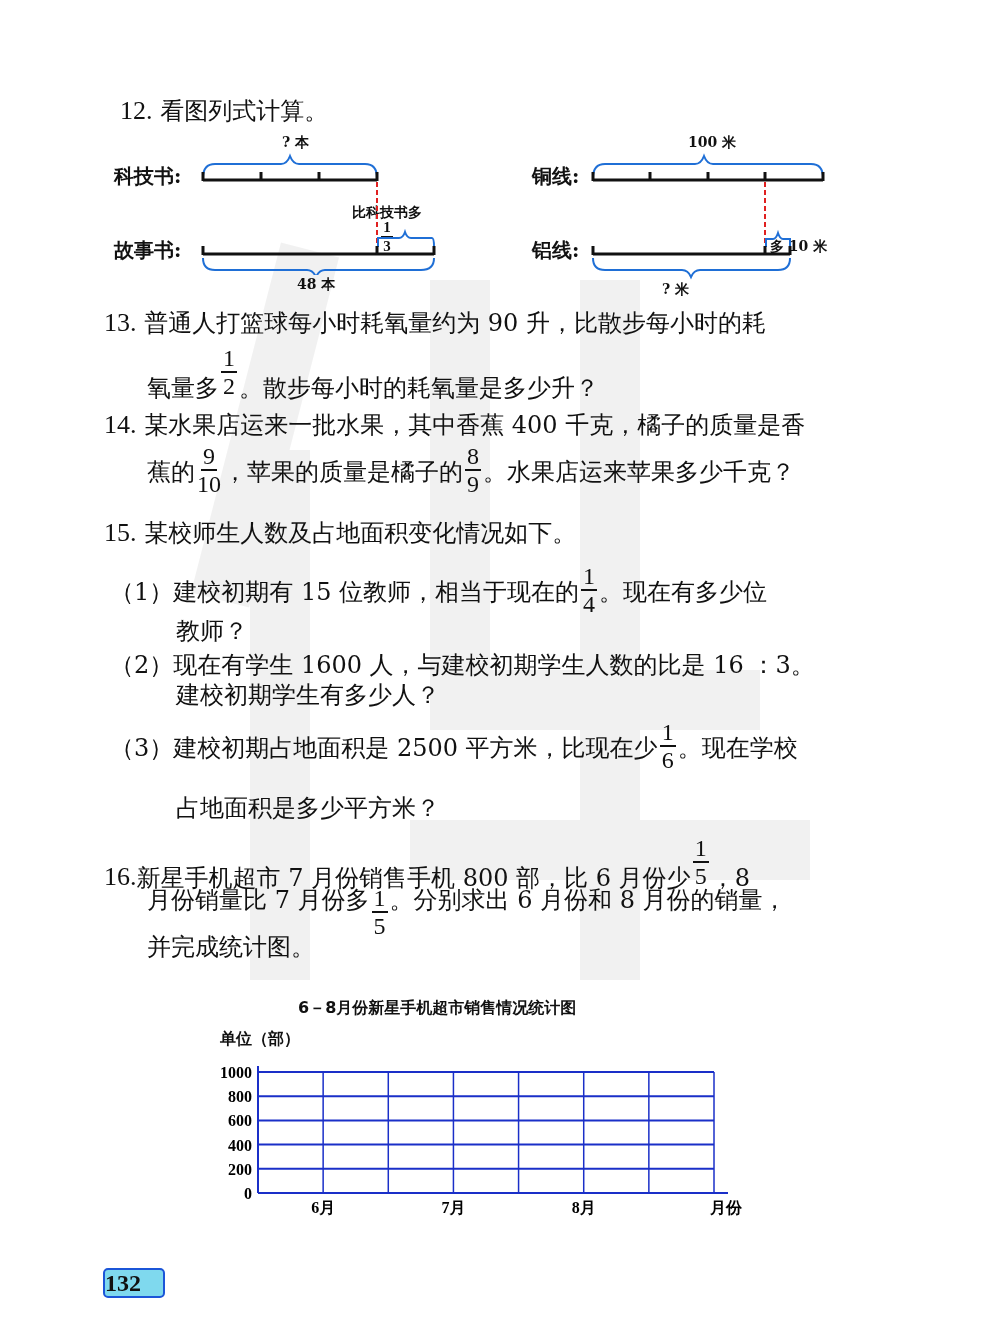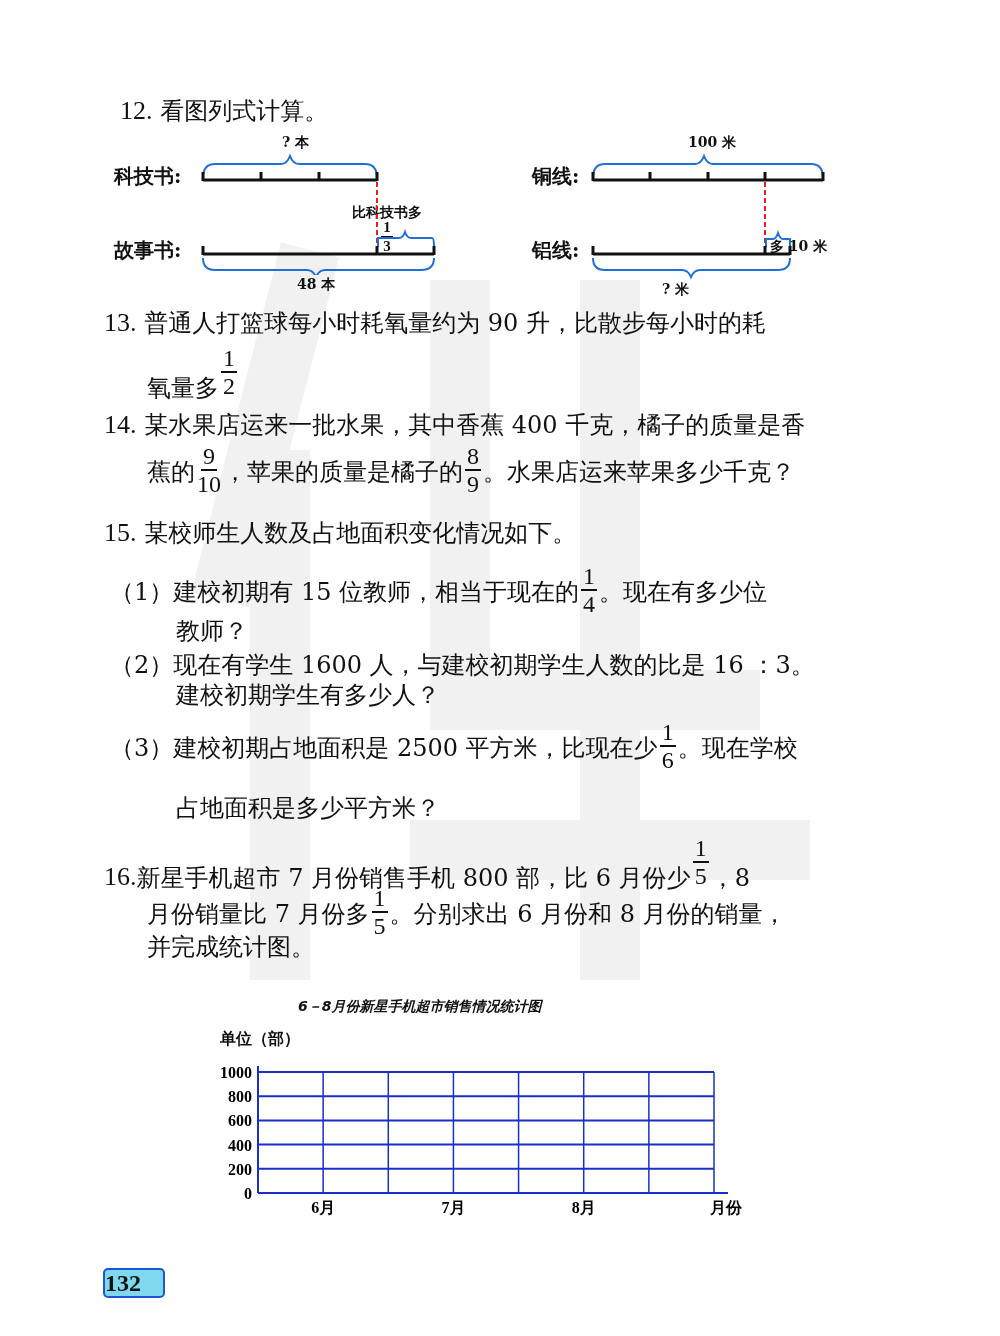--- a/index.html
+++ b/index.html
@@ -16,21 +16,21 @@
     position: relative; top: -2px;
   }
   .frac .num { border-bottom: 2px solid #111; padding: 0 2px 1px; }
   .frac .den { padding-top: 1px; }
   .diag-label { font-size: 20px; font-weight: bold; }
   .small-label { font-size: 14px; font-weight: bold; }
   .watermark {
     position: absolute; left: 160px; top: 200px; width: 700px; height: 800px;
     opacity: 0.05; pointer-events: none;
   }
-  .chart-title { font-family: "DejaVu Sans", sans-serif; font-weight: bold; font-size: 14px; font-style: italic; }
+  .chart-title { font-family: "DejaVu Sans", sans-serif; font-weight: bold; font-size: 16px; }
   .axis-text { font-family: "Liberation Serif", serif; font-weight: bold; font-size: 16px; }
   .page-num {
     position: absolute; left: 103px; top: 1268px; width: 58px; height: 26px;
     background: #7fd9ee; border: 2px solid #1b55d8; border-radius: 5px;
     font-family: "Liberation Serif", serif; font-weight: bold; font-size: 24px;
     text-align: left; line-height: 26px; color: #111;
   }
 </style>
 </head>
 <body>
@@ -104,20 +104,21 @@
 <div class="abs q" style="left:104px; top:310px;">
   <span class="qnum">13.</span>
   <span>普通人打篮球每小时耗氧量约为 90 升，比散步每小时的耗</span>
 </div>
 <div class="abs q" style="left:147px; top:348px; display:flex; align-items:flex-end;">
   <span>氧量多</span>
   <span class="frac">
     <span class="num">1</span>
     <span class="den">2</span>
   </span>
+  <span>。散步每小时的耗氧量是多少升？</span>
 </div>
 
 <div class="abs q" style="left:104px; top:412px;">
   <span class="qnum">14.</span>
   <span>某水果店运来一批水果，其中香蕉 400 千克，橘子的质量是香</span>
 </div>
 <div class="abs q" style="left:147px; top:446px; display:flex; align-items:center;">
   <span>蕉的</span>
   <span class="frac">
     <span class="num">9</span>
@@ -165,21 +166,21 @@
 
 <div class="abs q" style="left:104px; top:838px; display:flex; align-items:flex-end;">
   <span class="qnum">16.</span>
   <span>新星手机超市 7 月份销售手机 800 部，比 6 月份少</span>
   <span class="frac">
     <span class="num">1</span>
     <span class="den">5</span>
   </span>
   <span>，8</span>
 </div>
-<div class="abs q" style="left:147px; top:888px; display:flex; align-items:center;">
+<div class="abs q" style="left:147px; top:888px; display:flex; ">
   <span>月份销量比 7 月份多</span>
   <span class="frac">
     <span class="num">1</span>
     <span class="den">5</span>
   </span>
   <span>。分别求出 6 月份和 8 月份的销量，</span>
 </div>
 <div class="abs q" style="left:147px; top:935px;">并完成统计图。</div>
 
 <div class="abs chart-title" style="left:298px; top:998px;">6－8月份新星手机超市销售情况统计图</div>

